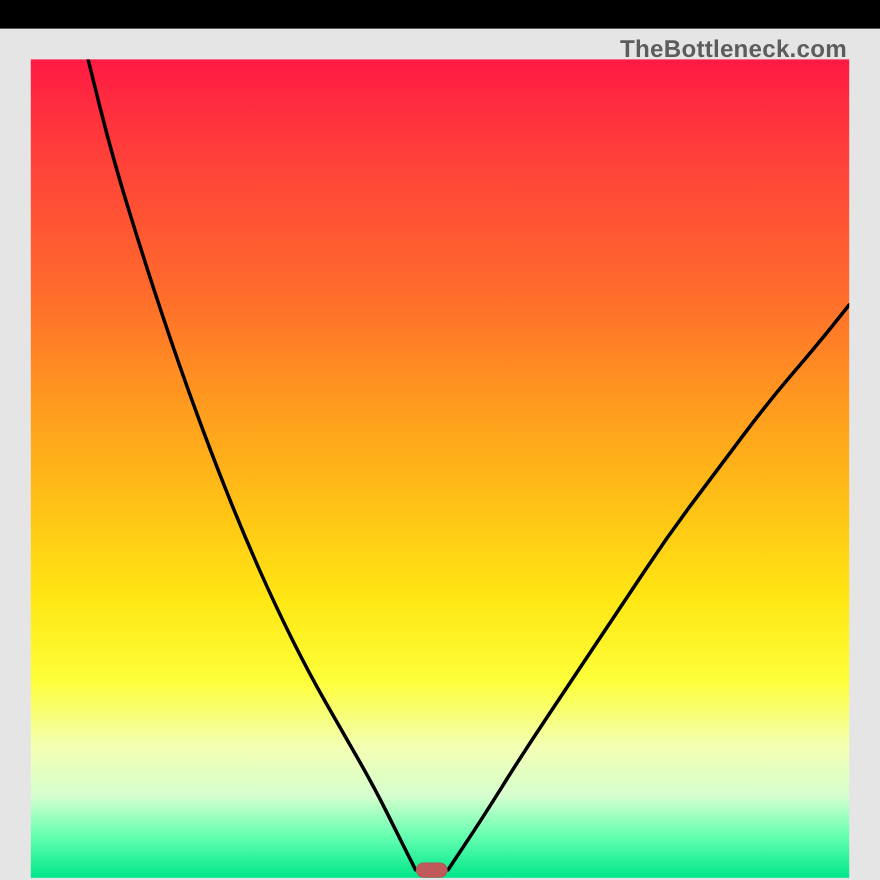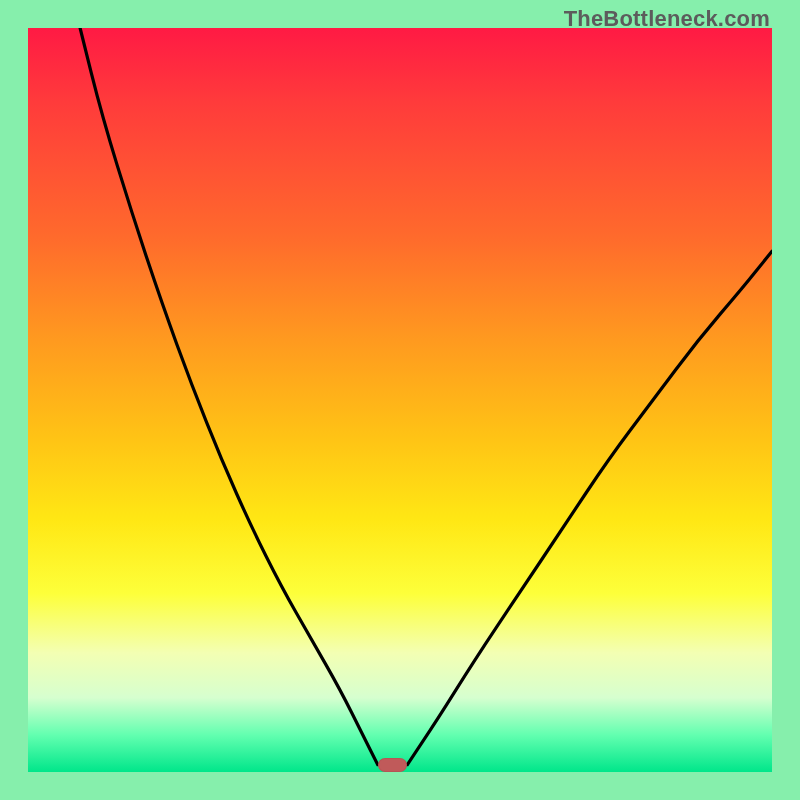--- a/index.html
+++ b/index.html
@@ -7,21 +7,22 @@
     padding: 0;
     width: 800px;
     height: 800px;
     background: #000;
     font-family: Arial, Helvetica, sans-serif;
     overflow: hidden;
   }
   .frame {
     position: absolute;
     inset: 0;
-    background: #86efac;
+    background: #e5e5e5;
+    margin-top: 26px;
   }
   .plot-area {
     position: absolute;
     left: 28px;
     top: 28px;
     width: 744px;
     height: 744px;
     
     background: linear-gradient(to bottom,
       #ff1a44 0%,

